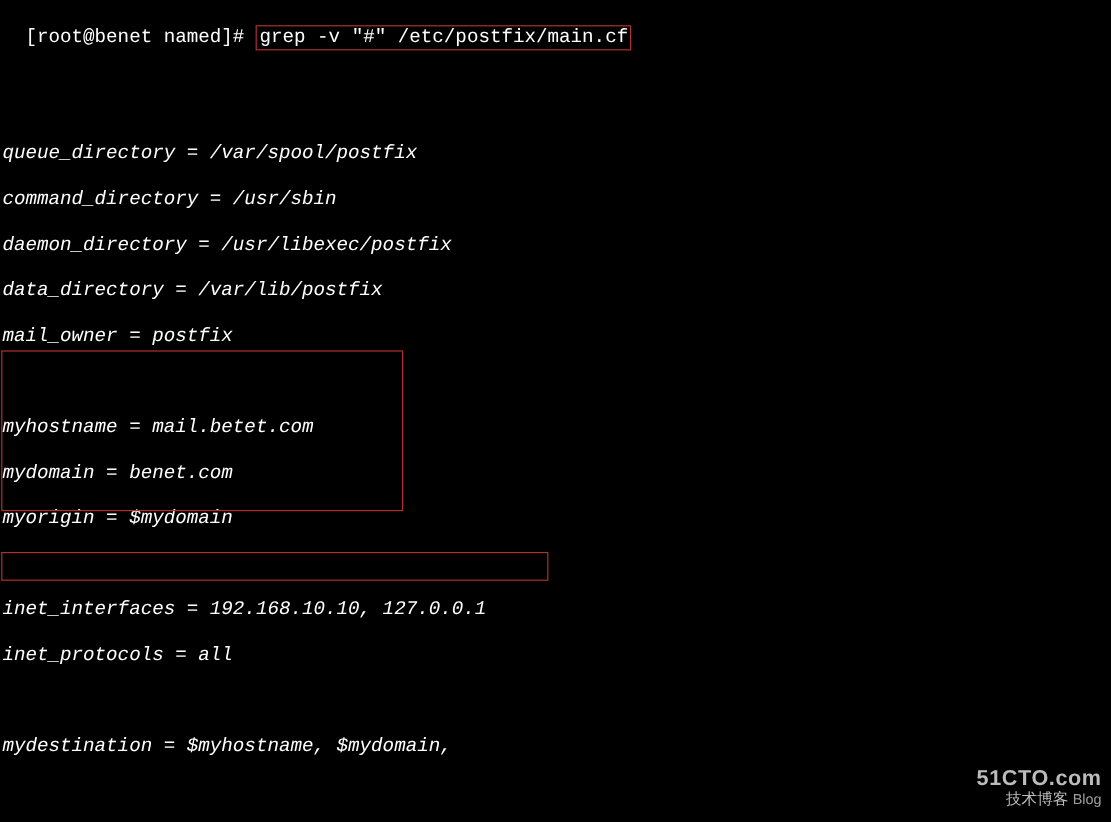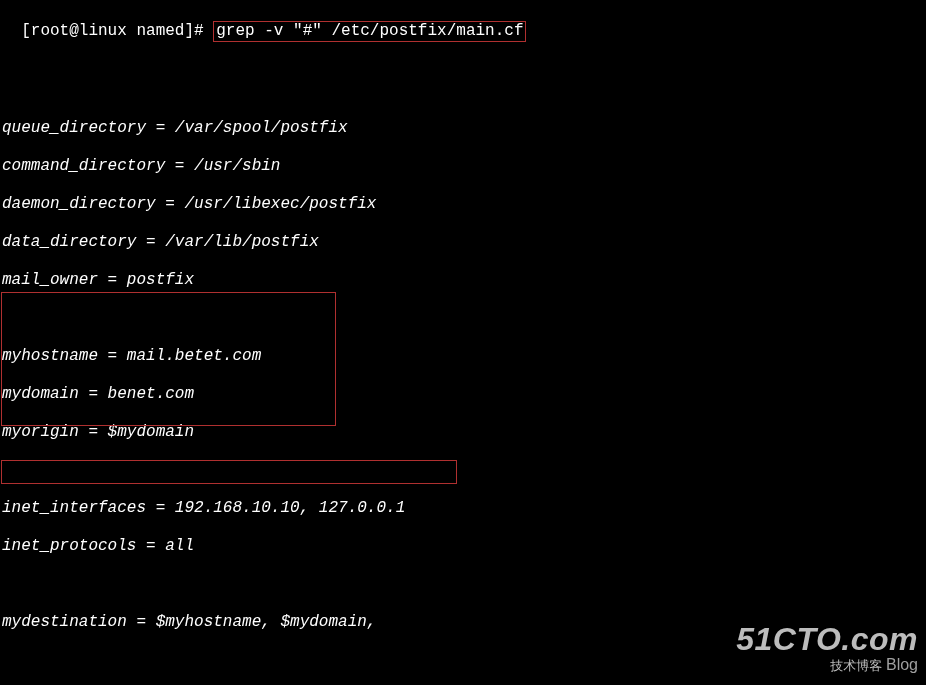--- a/index.html
+++ b/index.html
@@ -61,39 +61,38 @@
       position: absolute;
       right: 8px;
       bottom: 10px;
       text-align: right;
       font-family: Arial, sans-serif;
       color: #ddd;
       opacity: 0.85;
       text-shadow: 1px 1px 2px rgba(0,0,0,0.8);
     }
     .watermark .brand {
-      font-size: 32px;
+      font-size: 18px;
       font-weight: bold;
-      font-style: italic;
       letter-spacing: 0.5px;
     }
     .watermark .sub {
       font-size: 13px;
       margin-top: -2px;
     }
     .watermark .blog {
-      font-size: 16px;
+      font-size: 12px;
       color: #bbb;
     }
   </style>
 </head>
 <body>
 
 <div class="terminal">
-  <span class="prompt-line">[root@linux named]# </span><span class="command-box"><span>grep -v "#" /etc/postfix/main.cf</span></span>
+  <span class="prompt-line">[root@benet named]# </span><span class="command-box"><span>grep -v "#" /etc/postfix/main.cf</span></span>
   <div id="output-block"><span class="blank"></span><span class="blank"></span><span class="blank"></span><span class="line">queue_directory = /var/spool/postfix</span><span class="blank"></span><span class="line">command_directory = /usr/sbin</span><span class="blank"></span><span class="line">daemon_directory = /usr/libexec/postfix</span><span class="blank"></span><span class="line">data_directory = /var/lib/postfix</span><span class="blank"></span><span class="line">mail_owner = postfix</span><span class="blank"></span><span class="blank"></span><span class="blank"></span><span class="line">myhostname = mail.betet.com</span><span class="blank"></span><span class="line">mydomain = benet.com</span><span class="blank"></span><span class="line">myorigin = $mydomain</span><span class="blank"></span><span class="blank"></span><span class="blank"></span><span class="line">inet_interfaces = 192.168.10.10, 127.0.0.1</span><span class="blank"></span><span class="line">inet_protocols = all</span><span class="blank"></span><span class="blank"></span><span class="blank"></span><span class="line">mydestination = $myhostname, $mydomain,</span><span class="blank"></span><span class="blank"></span><span class="blank"></span></div>
 </div>
 
 <div class="highlight-box-1"></div>
 <div class="highlight-box-2"></div>
 
 <div class="watermark">
   <div class="brand">51CTO.com</div>
   <div class="sub">
     <span>技术博客</span>

